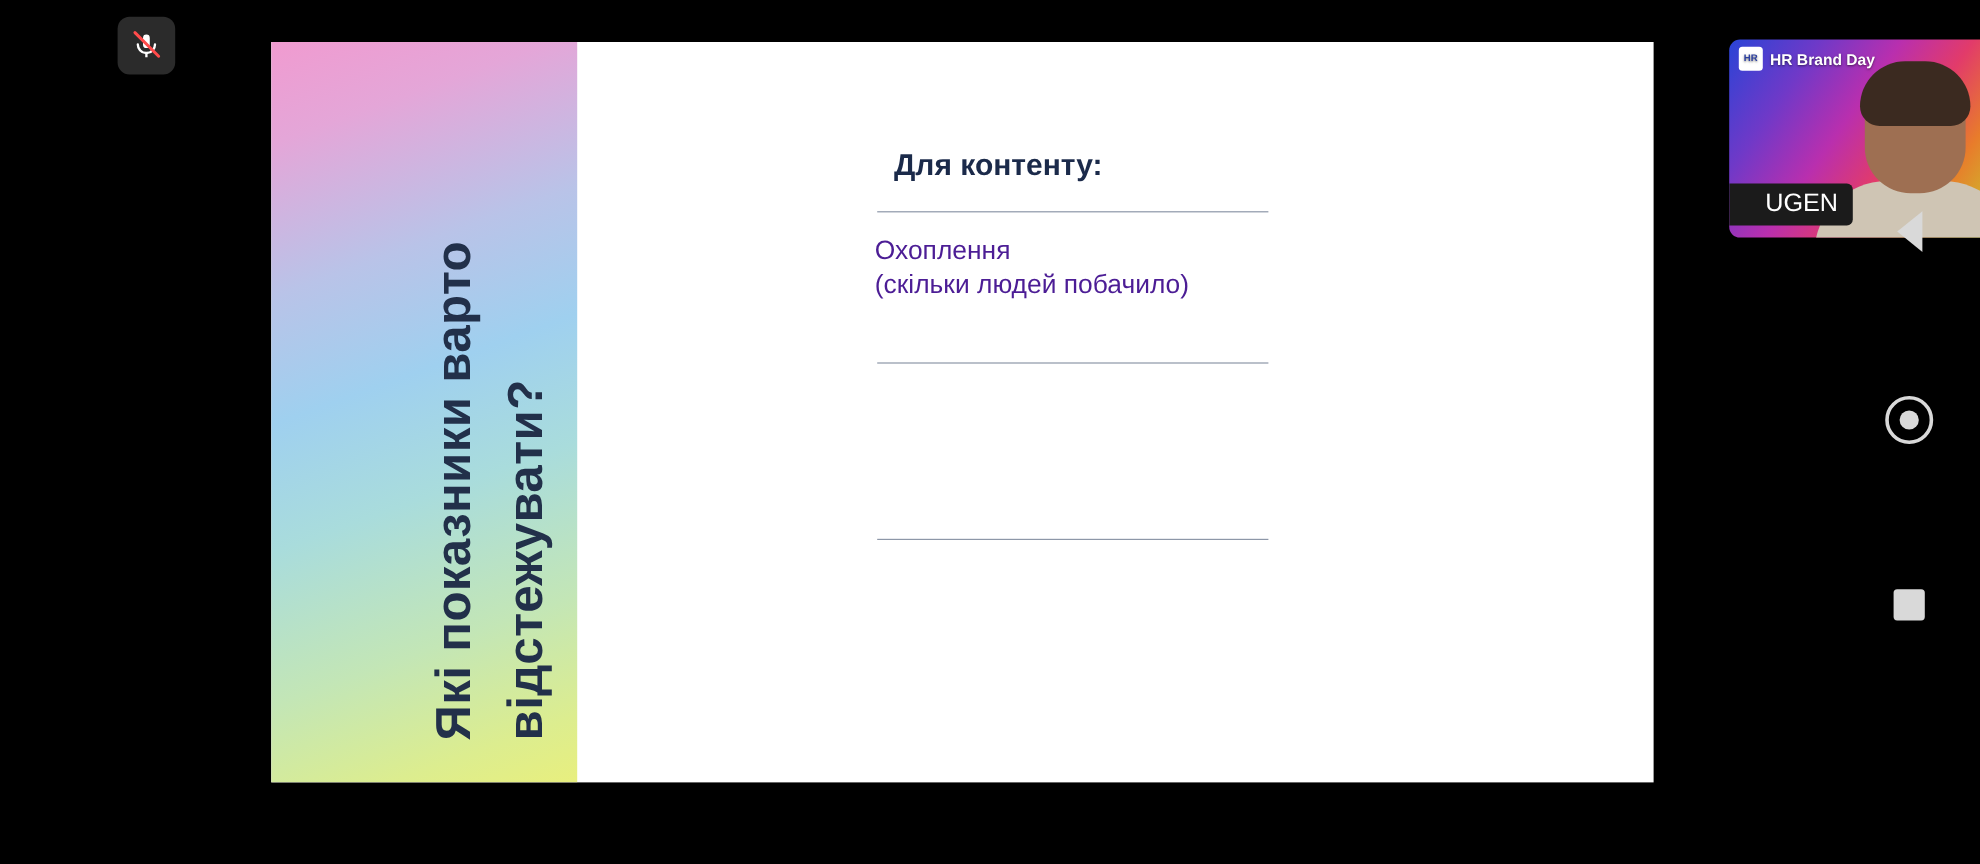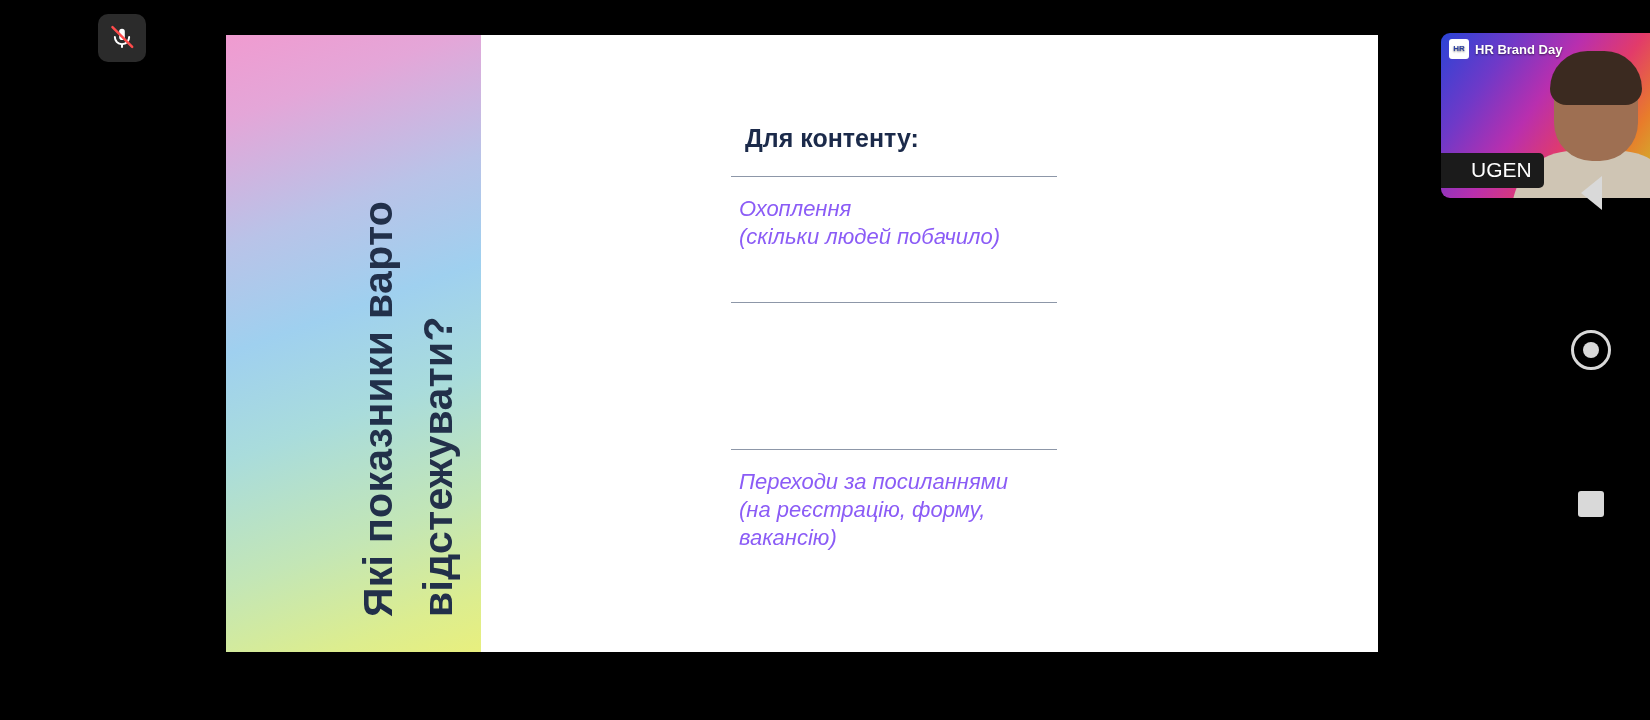--- a/index.html
+++ b/index.html
@@ -117,27 +117,26 @@
     width: 326px;
     height: 1px;
     background: #8d97a8;
   }
   .rule-1 { top: 141px; }
   .rule-2 { top: 267px; }
   .rule-3 { top: 414px; }
 
   .para {
     position: absolute;
-    left: 258px;
-    color: #8b5cf6;
+    left: 248px;
+    color: #4c1d95;
     font-size: 22px;
     line-height: 1.28;
     width: 360px;
     white-space: pre-line;
-    font-style: italic;
   }
   .para-1 { top: 160px; }
   .para-2 { top: 284px; }
   .para-3 { top: 433px; }
 
   
   .speaker {
     position: absolute;
     left: 1215px;
     top: 33px;
@@ -306,23 +305,20 @@
       <div class="slide-body">
         <div class="content-heading">Для контенту:</div>
 
         <div class="rule rule-1"></div>
         <div class="para para-1">Охоплення
 (скільки людей побачило)</div>
 
         <div class="rule rule-2"></div>
 
         <div class="rule rule-3"></div>
-        <div class="para para-3">Переходи за посиланнями
-(на реєстрацію, форму,
-вакансію)</div>
       </div>
     </div>
 
     <div class="speaker">
       <div class="speaker-person">
         <div class="torso"></div>
         <div class="head"></div>
         <div class="hair"></div>
       </div>
       <div class="meeting-tag">

